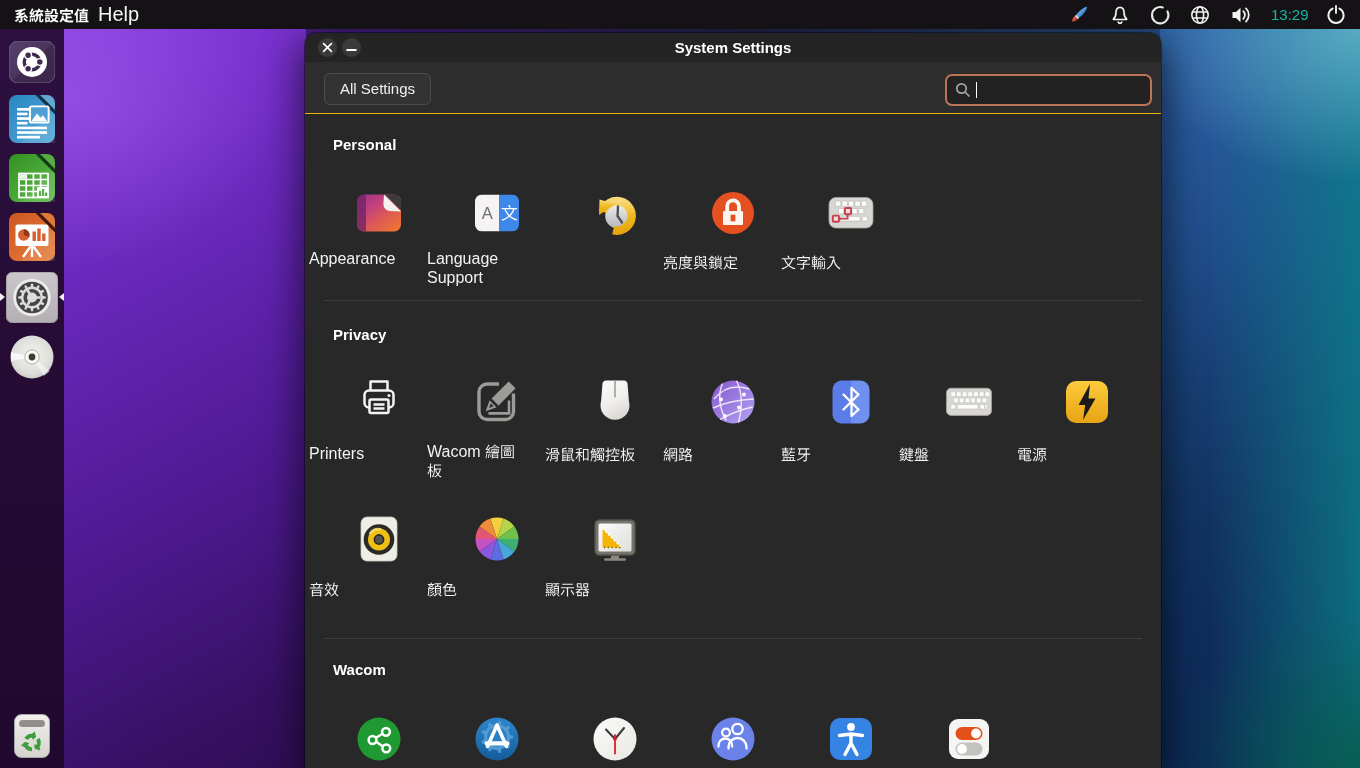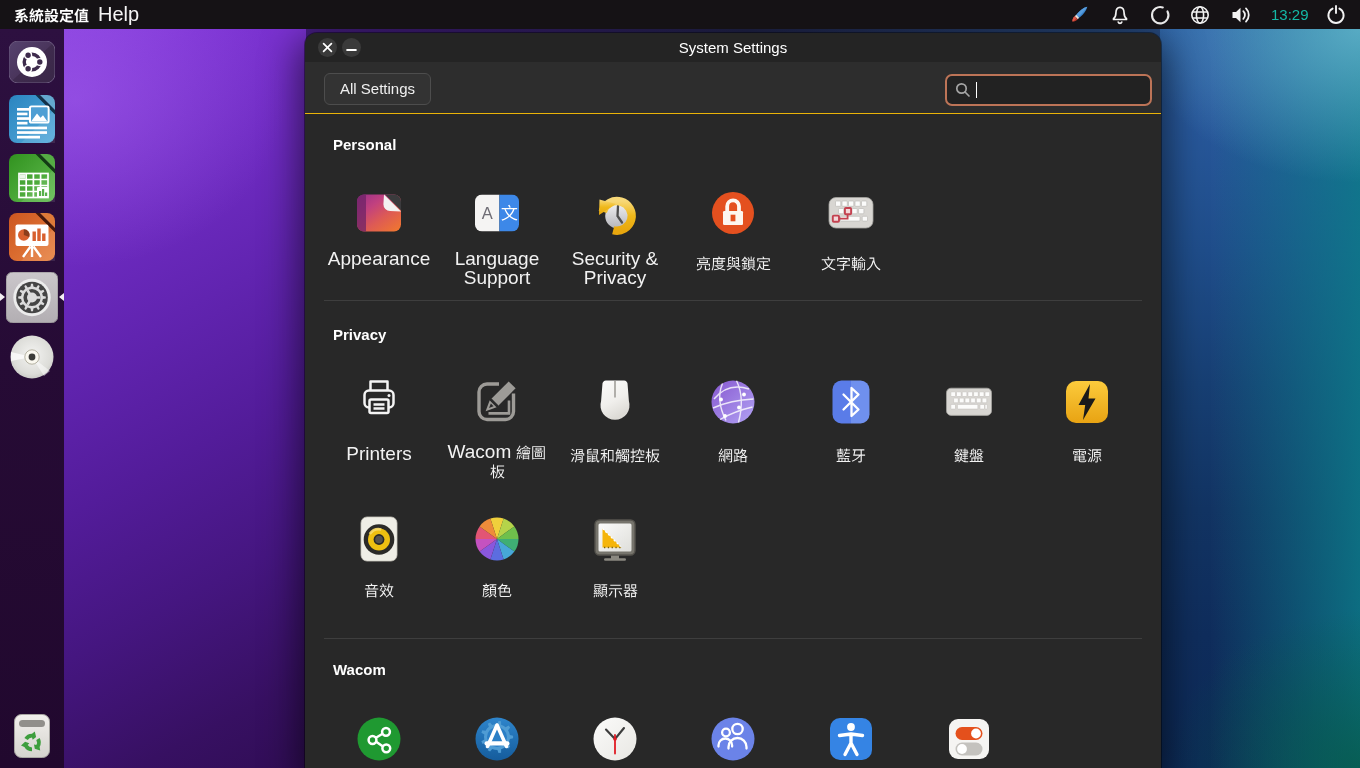--- a/index.html
+++ b/index.html
@@ -14,25 +14,25 @@
  radial-gradient(260px 210px at 100% 100%, rgba(5,88,66,0.7), rgba(5,88,66,0) 75%),
  linear-gradient(90deg, rgba(12,125,138,0) 26%, rgba(12,125,138,0.8) 100%),
  linear-gradient(180deg, #2b5fa4 0%, #28589b 12%, #1f4d8a 30%, #173f73 48%, #123463 65%, #0f2d5c 82%, #0d2a58 100%); }
 #topbar { position:absolute; left:0; top:0; width:1360px; height:29px; background:#151215; color:#f5f5f5; }
 #dock { position:absolute; left:0; top:29px; width:64px; height:739px; background:linear-gradient(180deg,#2d1040 0%, #260b35 45%, #21082e 100%); }
 #win { position:absolute; left:305px; top:33px; width:856px; height:735px; border-radius:12px 12px 0 0;
  background:#282828; box-shadow: 0 12px 36px 6px rgba(0,0,0,0.55), 0 0 0 1px rgba(0,0,0,0.4); }
 #titlebar { position:absolute; left:0; top:0; width:100%; height:29px; background:#242424; border-radius:12px 12px 0 0; }
 #toolbar { position:absolute; left:0; top:29px; width:100%; height:52px; background:#2d2d2d; border-bottom:1px solid #eab308; }
 .winbtn { position:absolute; top:5px; width:19px; height:19px; border-radius:50%; background:#3a3a3a; color:#e8e8e8; text-align:center; line-height:18px; font-size:12px; }
-#title { position:absolute; top:0; left:0; width:100%; height:29px; line-height:30px; text-align:center; font-weight:normal; font-size:15px; color:#ffffff; }
+#title { position:absolute; top:0; left:0; width:100%; height:29px; line-height:30px; text-align:center; font-weight:bold; font-size:15px; color:#ffffff; }
 #allset { position:absolute; left:19px; top:11px; width:107px; height:32px; background:#333333; border:1px solid #4d4d4d; border-radius:6px; color:#f0f0f0; font-size:15px; text-align:center; line-height:30px; }
 #search { position:absolute; right:9px; top:12px; width:207px; height:32px; background:#222222; border:2px solid #bd7457; border-radius:7px; }
 .hdr { position:absolute; left:28px; font-size:15px; font-weight:bold; color:#ffffff; }
-.lbl { position:absolute; width:140px; text-align:center; font-size:19px; line-height:19px; color:#f2f2f2; }
+.lbl { position:absolute; width:140px; font-size:16px; line-height:19px; color:#f2f2f2; }
 .divider { position:absolute; left:19px; width:818px; height:1px; background:#3e3e3e; }
 </style></head>
 <body>
 <div id="stage">
 <div id="wallM"></div>
     <div id="wallL"></div>
     <div id="wallR"></div>
 <div id="win">
   <div id="content" style="position:absolute;inset:0;border-radius:12px 12px 0 0;overflow:hidden;">
     <div class="hdr" style="top:103px">Personal</div>
@@ -81,21 +81,20 @@
                 <stop offset="0" stop-color="#f7d878"></stop>
                 <stop offset=".5" stop-color="#efb81a"></stop>
                 <stop offset="1" stop-color="#e8a70e"></stop>
               </linearGradient>
             </defs>
 <circle cx="26.5" cy="27" r="12.3" fill="url(#scf)"></circle>
 <path d="M26.5 27 L27 17 M26.5 27 L31 33.5" stroke="#4e4e4e" stroke-width="2.3" stroke-linecap="round"></path>
 <path d="M22.2 41.2 A14.8 14.8 0 1 0 11.7 22.7" fill="none" stroke="url(#scg)" stroke-width="8.4"></path>
 <path d="M8.5 10.5 L25 15 L8 26 Z" fill="url(#scg)"></path>
 </svg></div>
-        <div class="lbl" style="left:240px;top:216px">Security &amp;<br>Privacy</div>
         <div style="position:absolute;left:404px;top:156px;width:48px;height:48px"><svg width="48" height="48" viewBox="0 0 48 48">
 <circle cx="24" cy="24" r="21" fill="#e4501f"></circle>
 <path d="M18.2 22.5 v-5.2 a5.9 5.9 0 0 1 11.8 0 v5.2" fill="none" stroke="#fdf6ef" stroke-width="3.8"></path>
 <rect x="14" y="22" width="20" height="14" rx="1.2" fill="#fdf6ef"></rect>
 <rect x="21.6" y="25.7" width="4.8" height="6.6" fill="#e4501f"></rect>
 </svg></div>
         <div class="lbl" style="left:358px;top:220px"><svg class="cj" style="width:15px;height:15px;vertical-align:-2.0px" viewBox="0 0 100 100">
             <path fill="#f2f2f2" d="M59 63V85C59 93 61 95 70 95C72 95 82 95 84 95C91 95 93 92 94 80C92 80 88 78 87 77C86 87 86 88 83 88C81 88 73 88 71 88C68 88 67 88 67 85V63ZM32 63C32 80 28 86 4 90C6 91 8 94 8 96C34 92 39 83 40 63ZM7 52V70H14V58H86V70H93V52ZM28 30H72V40H28ZM20 25V46H80V25ZM45 5C47 8 48 10 49 13H6V19H94V13H58C57 10 55 6 53 4Z"></path>
           </svg><svg class="cj" style="width:15px;height:15px;vertical-align:-2.0px" viewBox="0 0 100 100">
             <path fill="#f2f2f2" d="M39 24V32H22V38H39V55H78V38H94V32H78V24H70V32H46V24ZM70 38V49H46V38ZM76 68C71 73 65 77 58 80C51 77 45 73 41 68ZM24 62V68H37L34 69C38 75 43 79 50 83C40 86 30 88 19 89C20 91 22 94 22 95C35 94 47 92 58 87C68 92 79 94 92 96C93 94 95 91 96 90C85 88 75 86 66 83C75 79 82 72 87 64L82 61L81 62ZM47 5C49 8 50 11 51 14H13V41C13 56 12 78 4 93C6 93 9 95 10 96C19 80 20 57 20 41V21H95V14H60C59 11 57 7 55 4Z"></path>

